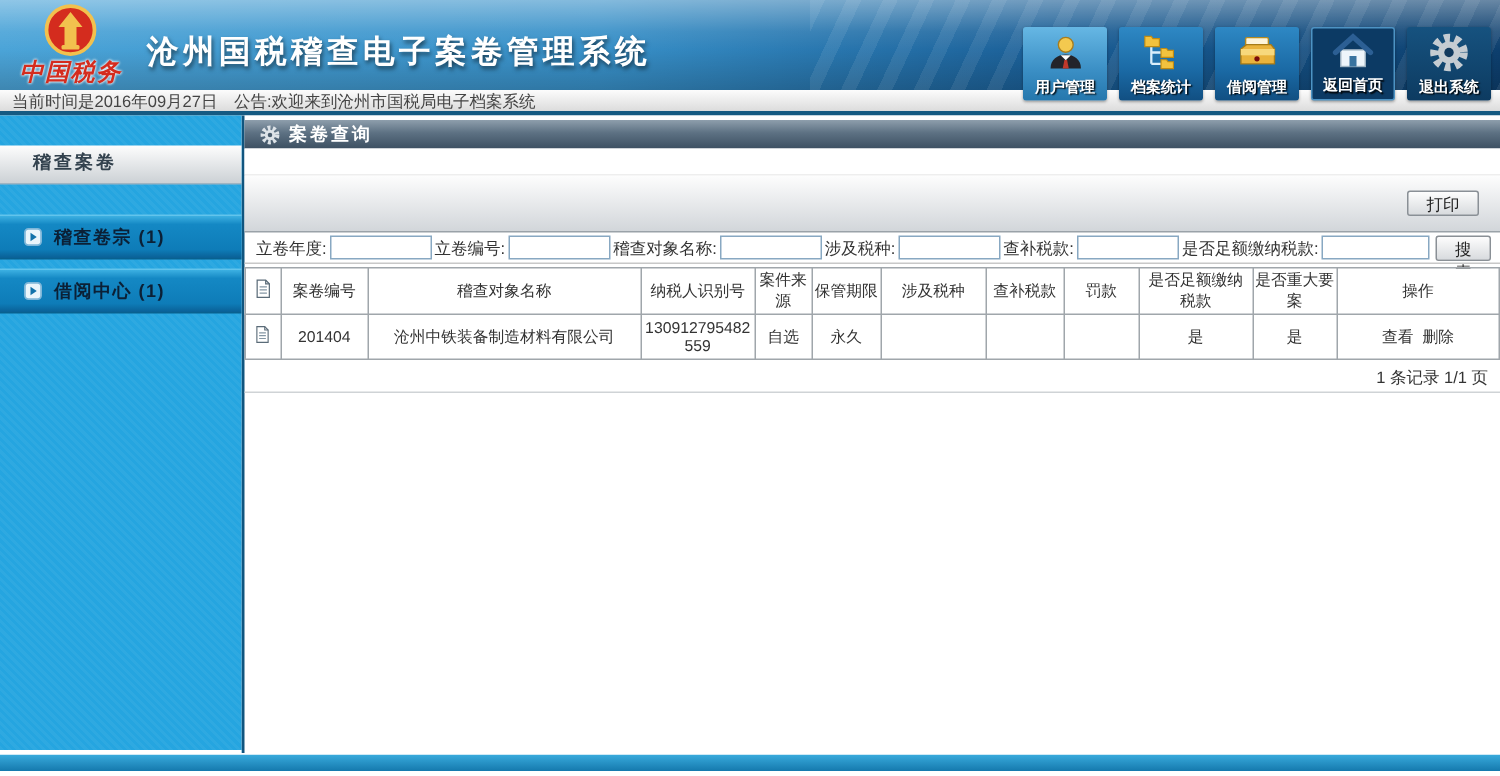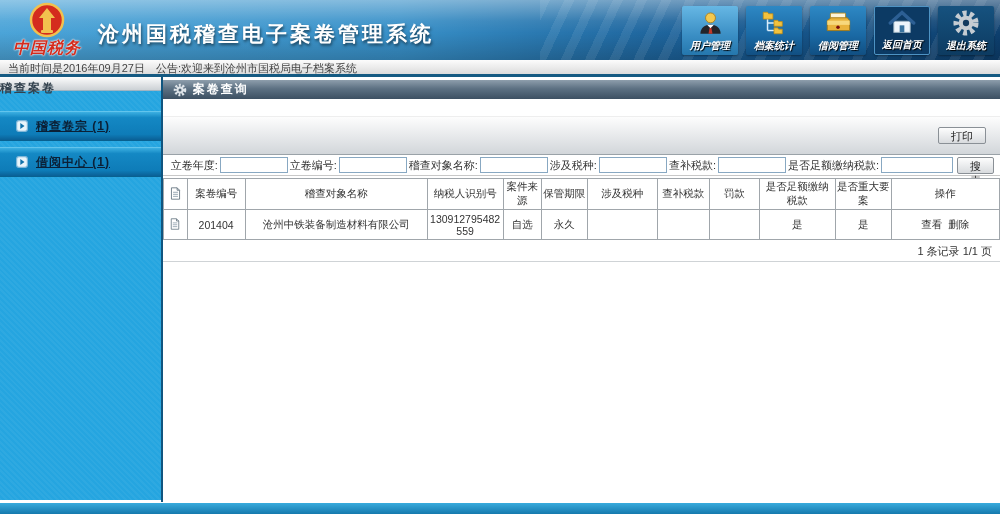--- a/index.html
+++ b/index.html
@@ -12,55 +12,55 @@
   .header::before { content:""; position:absolute; inset:0;
     background:linear-gradient(180deg,rgba(255,255,255,.38) 0%,rgba(255,255,255,.08) 35%,rgba(0,0,0,0) 55%,rgba(0,0,0,.18) 100%); }
   .header::after { content:""; position:absolute; right:0; top:0; width:46%; height:100%;
     background:repeating-linear-gradient(115deg,rgba(255,255,255,.08) 0 9px,rgba(255,255,255,0) 9px 22px); }
   .hleft { position:absolute; left:10px; top:2px; display:flex; align-items:center; z-index:3; }
   .logo { display:flex; flex-direction:column; align-items:center; width:74px; }
   .logo-text { font-size:16px; font-weight:bold; font-style:italic; color:#d42c1e;
     text-shadow:0 0 2px #fff,0 0 2px #fff; letter-spacing:1px; }
   .app-title { margin-left:14px; margin-top:6px; color:#fff; font-size:21px; font-weight:bold;
     letter-spacing:3px; text-shadow:1px 2px 3px rgba(0,0,0,.55); }
-  .nav { position:absolute; right:6px; top:6px; display:flex; gap:8px; z-index:4;font-style:italic; }
+  .nav { position:absolute; right:6px; top:18px; display:flex; gap:8px; z-index:4; }
   .nav-btn { width:56px; height:49px; display:flex; flex-direction:column; align-items:center;
     justify-content:flex-end; padding-bottom:2px; cursor:pointer; border-radius:2px;
     background:linear-gradient(180deg,#2e88c4 0%,#1a69a4 60%,#114f82 100%); box-shadow:0 1px 2px rgba(0,0,0,.35); }
   .nav-btn.selected { background:linear-gradient(180deg,#66b7e4 0%,#3a8ec4 60%,#2577ad 100%); }
   .nav-btn.framed { background:#0c3a64; border:1px solid #4d93c4; }
   .nav-btn.dark { background:linear-gradient(180deg,#16527f 0%,#0d3b61 100%); }
   .nav-btn .nicon { height:32px; display:flex; align-items:center; justify-content:center; }
   .nav-label { font-size:10px; font-weight:bold; color:#fff; text-shadow:1px 1px 1px #000; white-space:nowrap; }
 
   
   .notice { height:17px; background:linear-gradient(180deg,#fcfcfc,#dcdcdc);
     border-bottom:3px solid #155a82; font-size:11px; color:#444; line-height:17px; padding-left:8px; }
 
   
   .body-row { display:flex; height:425px; }
 
   .sidebar { width:203px; background:#25a5e0; position:relative;
     background-image:repeating-linear-gradient(45deg,rgba(255,255,255,.045) 0 2px,rgba(255,255,255,0) 2px 4px);
     border-bottom:2px solid #fff; }
-  .sb-header { height:14px; background:linear-gradient(180deg,#fdfdfd,#ccd1d5);
+  .sb-header { height:26px; background:linear-gradient(180deg,#fdfdfd,#ccd1d5);
     border-bottom:1px solid #9fb4c2; font-size:12px; font-weight:bold; color:#33424e;
-    line-height:22px; letter-spacing:2px; }
+    line-height:22px; padding-left:22px; letter-spacing:2px;margin-top:20px; }
   .primary-btn { margin:16px 12px 0 12px; height:48px; border-radius:8px; cursor:pointer;
     border:1px solid #c9ecfb; background:linear-gradient(135deg,#5ec2f0 0%,#2f9fd9 55%,#1b8cc9 100%);
     box-shadow:inset 0 1px 2px rgba(255,255,255,.6),0 1px 3px rgba(0,40,70,.3);
     display:flex; align-items:center; padding-left:20px; gap:14px; }
   .primary-btn .plabel { color:#fff; font-size:14px; font-weight:bold; letter-spacing:2px;
     text-shadow:1px 1px 2px rgba(0,30,60,.7); }
   .menu-item { margin-top:14px; height:30px; cursor:pointer;
     background:linear-gradient(180deg,#3cb0e2 0%,#1488c4 20%,#0e7cb8 80%,#0a6096 100%);
     border-top:1px solid #62c4ec; border-bottom:1px solid #086190;
     display:flex; align-items:center; padding-left:16px; gap:8px; }
   .menu-item + .menu-item { margin-top:6px; }
-  .menu-label { font-size:12px; font-weight:bold; color:#0b2036; letter-spacing:1px;text-decoration:underline; }
+  .menu-label { font-size:12px; font-weight:bold; color:#0b2036; letter-spacing:1px; }
   .bullet { width:12px; height:12px; display:flex; }
 
   .content { flex:1; background:#fff; border-left:2px solid #10557f; display:flex; flex-direction:column; }
   .section-bar { height:19px; margin:3px 0 0 0;
     background:linear-gradient(180deg,#8e9eac 0%,#5d7183 45%,#3d5062 100%);
     display:flex; align-items:center; gap:6px; padding-left:10px; }
   .section-title { color:#fff; font-size:12px; font-weight:bold; letter-spacing:2px; }
   .white-gap { height:17px; background:#fff; }
   .toolbar { height:39px; background:linear-gradient(180deg,#fdfdfd 0%,#d2d6da 100%);
     border-top:1px solid #eee; border-bottom:1px solid #9aa2a8;

